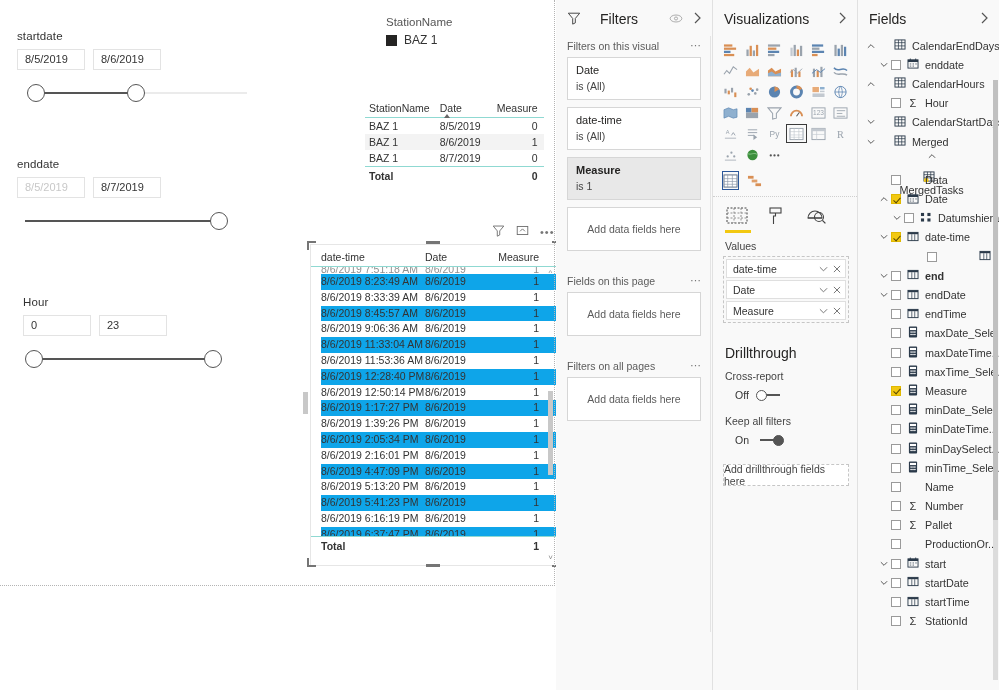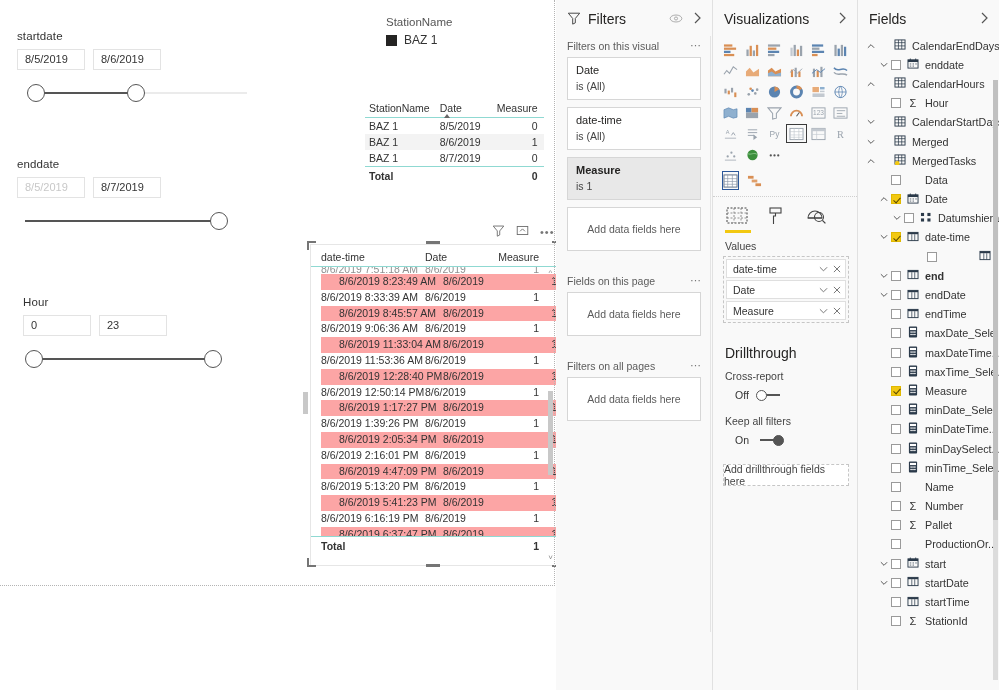--- a/index.html
+++ b/index.html
@@ -124,21 +124,21 @@
   .detail-body {
     position: relative;
     height: 269px;
     overflow: hidden;
     padding-left: 10px;
   }
   .detail-row {
     display: flex; font-size: 10.5px; color: #333;
     height: 15.8px; line-height: 15.8px;
   }
-  .detail-row.alt { background: #fca5a5; justify-content: flex-end; }
+  .detail-row.alt { background: #0ea5e9; }
   .detail-row.clipped { height: 7px; line-height: 4px; overflow: hidden; opacity: .55; }
   .detail-total {
     display: flex; padding: 3px 4px 2px 10px;
     border-top: 1.3px solid #8fd9d2;
     font-size: 10.5px; font-weight: bold; color: #333;
   }
   .detail-scrollbar {
     position: absolute; right: 2px; top: 22px;
     width: 9px; height: 296px;
   }
@@ -167,21 +167,21 @@
   
   #filters {
     position: absolute; left: 556px; top: 0;
     width: 157px; height: 690px;
     background: #f9f9f9;
     border-right: 1px solid #e1e1e1;
   }
   .pane-head {
     display: flex; align-items: center;
     padding: 11px 10px 9px 11px;
-    gap: 7px;
+    gap: 19px;
   }
   .pane-title { font-size: 14px; color: #252423; flex: 1; }
   .pane-head-actions { display: flex; gap: 9px; align-items: center; color: #767676; }
   .filters-section-label {
     display: flex; align-items: center;
     padding: 3px 10px 5px 11px;
     font-size: 10.5px; color: #5c5c5c;
   }
   .filters-section-label span.lbl { flex: 1; }
   .dots { letter-spacing: 1px; color: #767676; font-size: 11px; cursor: pointer; }
@@ -1052,21 +1052,21 @@
           <span class="chev"><svg width="8" height="6" viewBox="0 0 9 6">
               <path d="M1 1l3.5 3.5L8 1" fill="none" stroke="#555" stroke-width="1.1"></path>
             </svg></span>
           <span class="cb hidden"></span>
           <span class="ficon"><svg width="12" height="11" viewBox="0 0 13 12">
               <rect x="1" y="1" width="11" height="10" fill="none" stroke="#2b3a4a" stroke-width="1"></rect>
               <path d="M1 4h11M1 7.5h11M4.8 1v10M8.4 1v10" stroke="#2b3a4a" stroke-width=".8"></path>
             </svg></span>
           <span>Merged</span>
         </div>
-        <div class="field-row" style="padding-left: 6px;">
+        <div class="field-row" style="padding-left: 6px; flex-direction: column;">
           <span class="chev"><svg width="8" height="6" viewBox="0 0 9 6">
               <path d="M1 5l3.5-3.5L8 5" fill="none" stroke="#555" stroke-width="1.1"></path>
             </svg></span>
           <span class="cb hidden"></span>
           <span class="ficon"><svg width="12" height="11" viewBox="0 0 13 12">
               <rect x="1" y="1" width="11" height="10" fill="none" stroke="#2b3a4a" stroke-width="1"></rect>
               <path d="M1 4h11M1 7.5h11M4.8 1v10M8.4 1v10" stroke="#2b3a4a" stroke-width=".8"></path>
               <circle cx="3.5" cy="10" r="2.5" fill="#f2c811"></circle>
             </svg></span>
           <span>MergedTasks</span>

